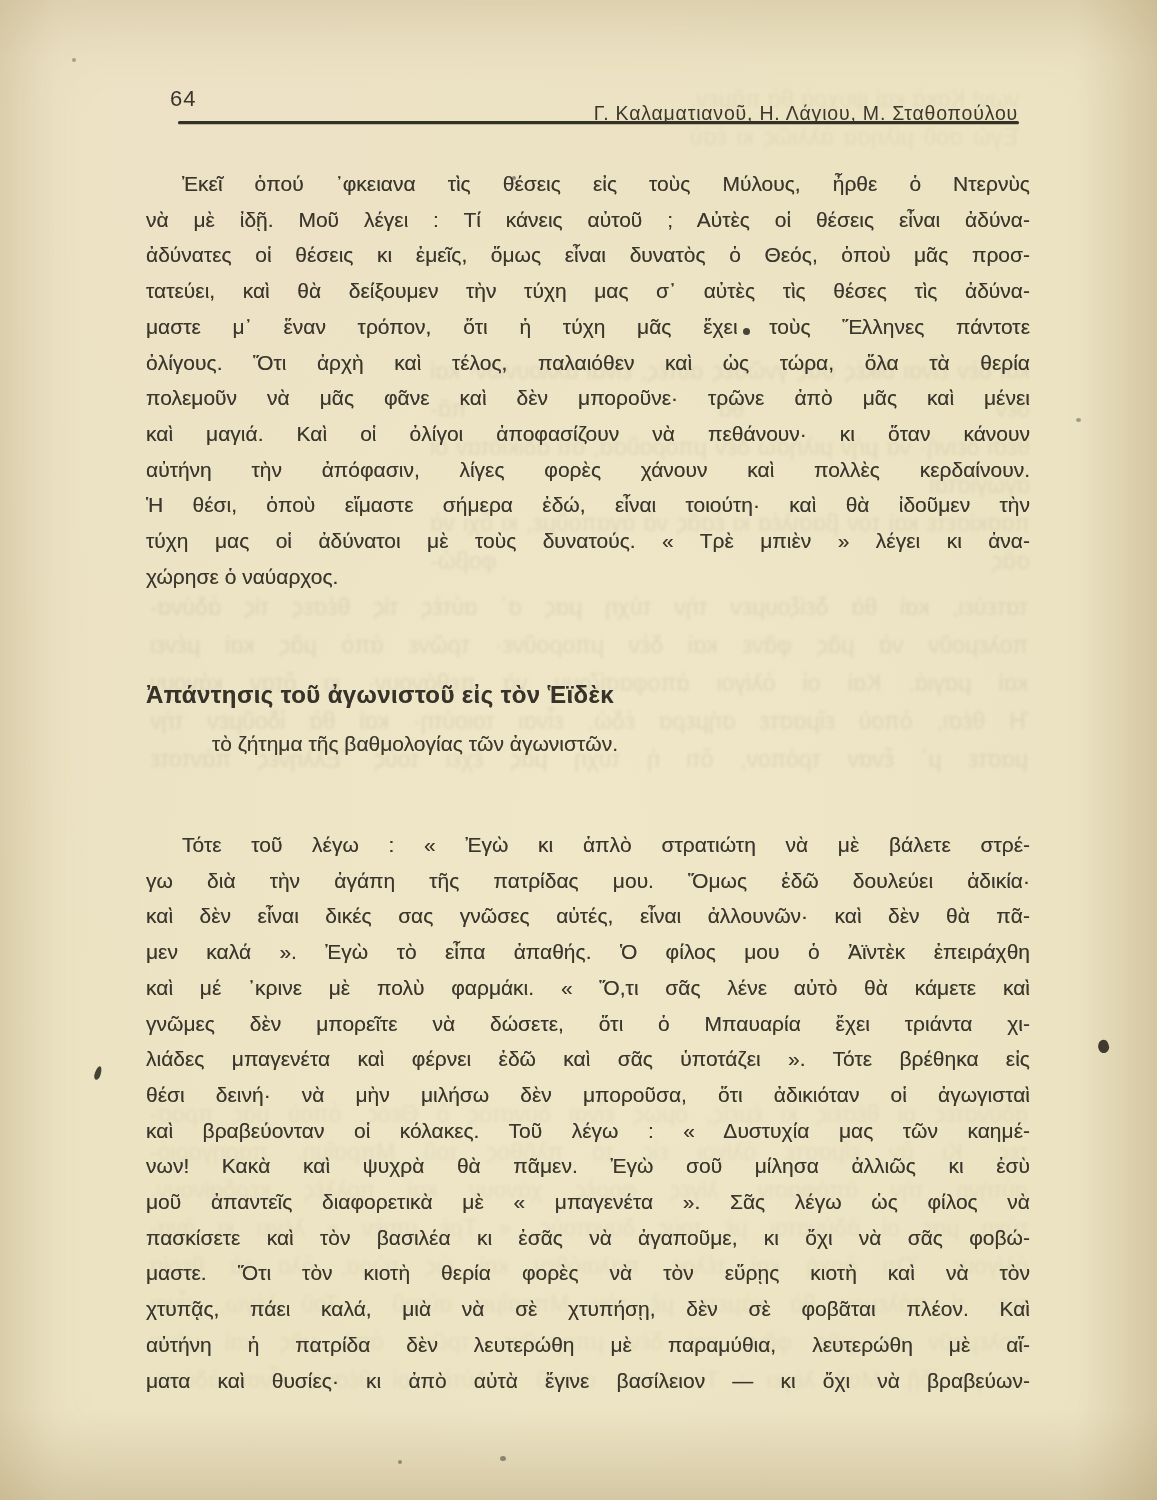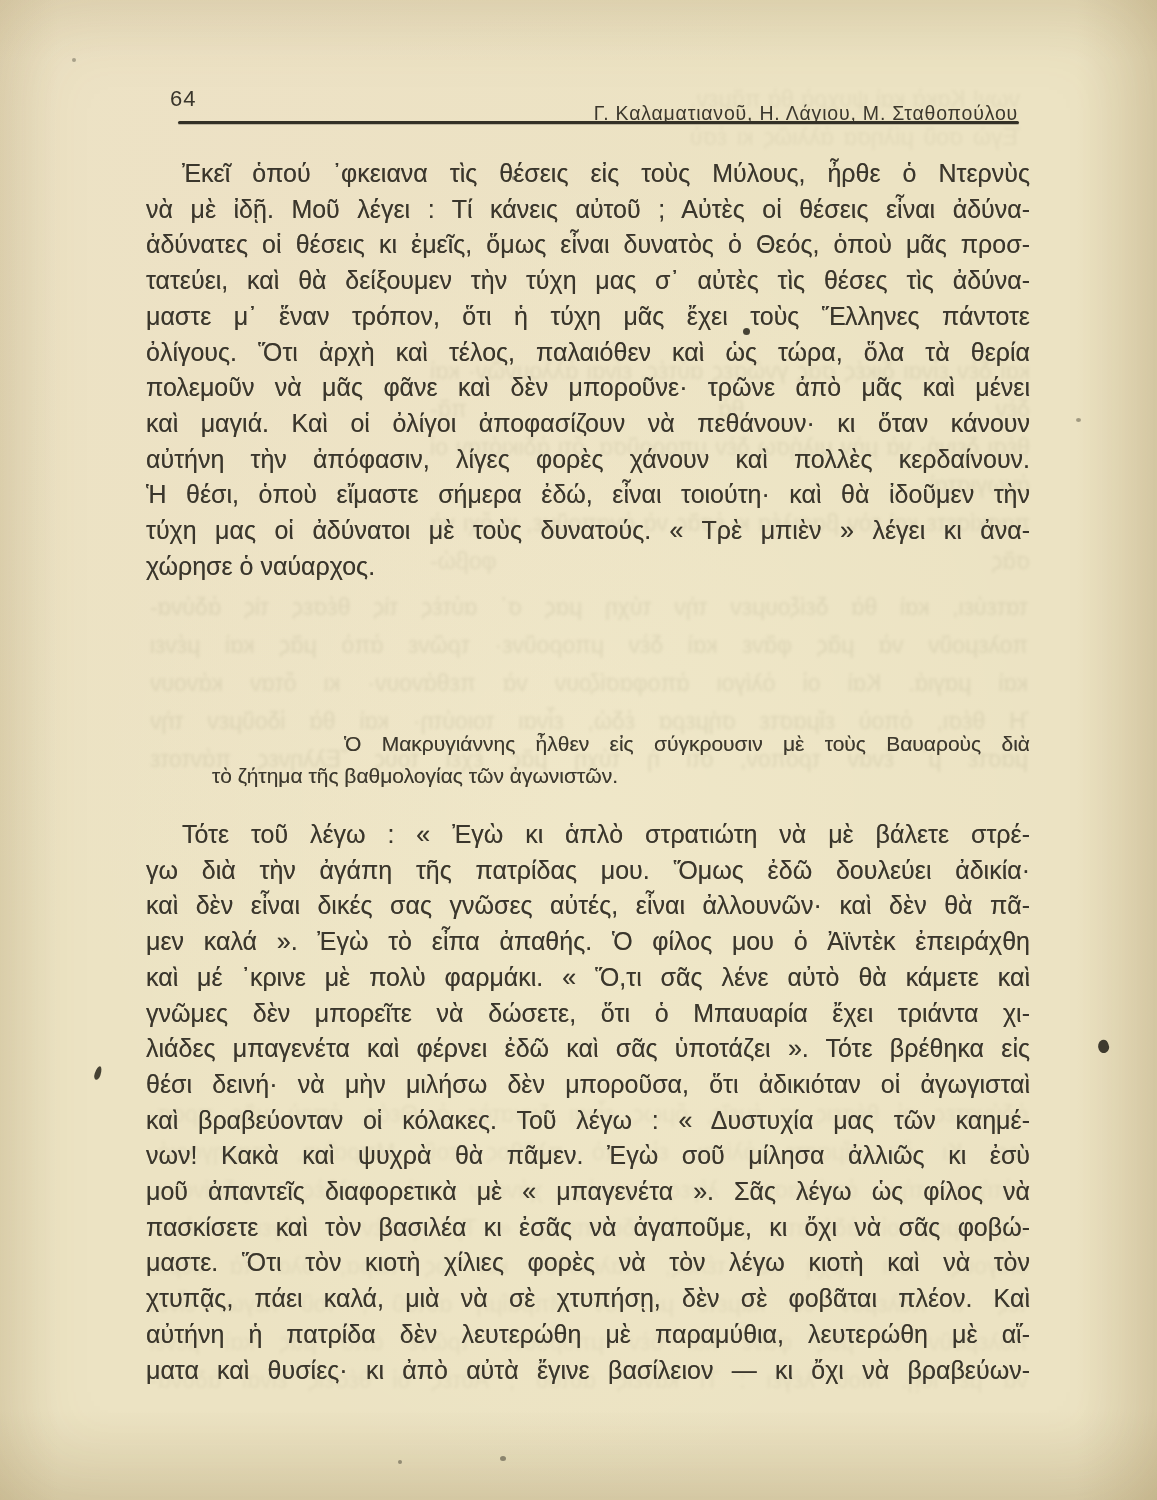--- a/index.html
+++ b/index.html
@@ -27,21 +27,21 @@
     font-size: 19.5px; letter-spacing: 0.8px; white-space: nowrap;
     color: #3c382d;
     margin-top: 12px;
   }
   .rule {
     position: absolute; left: 178px; top: 121px;
     width: 841px; height: 3px; background: #333026; border-radius: 2px;
     box-shadow: 0 1px 0 rgba(51,48,38,0.25);
   }
   .block { position: absolute; left: 146px; width: 884px; z-index: 2; }
-  .body-txt { font-size: 25px; line-height: 35.7px; }
+  .body-txt { font-size: 21px; line-height: 35.7px; margin-top: 10px; }
   .ln { text-align: justify; text-align-last: justify; white-space: normal; text-shadow: 0 0 0.5px rgba(58,54,44,0.55); }
   .ln.end { text-align-last: left; }
   .ln.indent { text-indent: 36px; }
   .heading {
     position: absolute; left: 146px; top: 681px; width: 884px; z-index: 2;
     font-size: 24px; font-weight: bold; letter-spacing: 0.4px; color: #37332a;
     text-shadow: 0 0 0.5px rgba(55,51,42,0.6);
   }
   .note {
     position: absolute; left: 212px; top: 728px; width: 818px; z-index: 2;
@@ -102,40 +102,40 @@
     <div class="ln">μαστε μ᾽ ἕναν τρόπον, ὅτι ἡ τύχη μᾶς ἔχει τοὺς Ἕλληνες πάντοτε</div>
     <div class="ln">ὀλίγους. Ὅτι ἀρχὴ καὶ τέλος, παλαιόθεν καὶ ὡς τώρα, ὅλα τὰ θερία</div>
     <div class="ln">πολεμοῦν νὰ μᾶς φᾶνε καὶ δὲν μποροῦνε· τρῶνε ἀπὸ μᾶς καὶ μένει</div>
     <div class="ln">καὶ μαγιά. Καὶ οἱ ὀλίγοι ἀποφασίζουν νὰ πεθάνουν· κι ὅταν κάνουν</div>
     <div class="ln">αὐτήνη τὴν ἀπόφασιν, λίγες φορὲς χάνουν καὶ πολλὲς κερδαίνουν.</div>
     <div class="ln">Ἡ θέσι, ὁποὺ εἴμαστε σήμερα ἐδώ, εἶναι τοιούτη· καὶ θὰ ἰδοῦμεν τὴν</div>
     <div class="ln">τύχη μας οἱ ἀδύνατοι μὲ τοὺς δυνατούς. « Τρὲ μπιὲν » λέγει κι ἀνα-</div>
     <div class="ln end">χώρησε ὁ ναύαρχος.</div>
   </div>
 
+  <div class="heading">Ἀπάντησις τοῦ ἀγωνιστοῦ εἰς τὸν Ἑϊδὲκ</div>
 
   <div class="note">
-    <div class="ln first">Ὁ Μακρυγιάννης ἦλθεν εἰς σύγκρουσιν μὲ τοὺς Βαυαροὺς διὰ</div>
     <div class="ln end">τὸ ζήτημα τῆς βαθμολογίας τῶν ἀγωνιστῶν.</div>
   </div>
 
   <div class="block body-txt" style="top:817px;">
     <div class="ln indent">Τότε τοῦ λέγω : « Ἐγὼ κι ἁπλὸ στρατιώτη νὰ μὲ βάλετε στρέ-</div>
     <div class="ln">γω διὰ τὴν ἀγάπη τῆς πατρίδας μου. Ὅμως ἐδῶ δουλεύει ἀδικία·</div>
     <div class="ln">καὶ δὲν εἶναι δικές σας γνῶσες αὐτές, εἶναι ἀλλουνῶν· καὶ δὲν θὰ πᾶ-</div>
     <div class="ln">μεν καλά ». Ἐγὼ τὸ εἶπα ἀπαθής. Ὁ φίλος μου ὁ Ἀϊντὲκ ἐπειράχθη</div>
     <div class="ln">καὶ μέ ᾽κρινε μὲ πολὺ φαρμάκι. « Ὅ,τι σᾶς λένε αὐτὸ θὰ κάμετε καὶ</div>
     <div class="ln">γνῶμες δὲν μπορεῖτε νὰ δώσετε, ὅτι ὁ Μπαυαρία ἔχει τριάντα χι-</div>
     <div class="ln">λιάδες μπαγενέτα καὶ φέρνει ἐδῶ καὶ σᾶς ὑποτάζει ». Τότε βρέθηκα εἰς</div>
     <div class="ln">θέσι δεινή· νὰ μὴν μιλήσω δὲν μποροῦσα, ὅτι ἀδικιόταν οἱ ἀγωγισταὶ</div>
     <div class="ln">καὶ βραβεύονταν οἱ κόλακες. Τοῦ λέγω : « Δυστυχία μας τῶν καημέ-</div>
     <div class="ln">νων! Κακὰ καὶ ψυχρὰ θὰ πᾶμεν. Ἐγὼ σοῦ μίλησα ἀλλιῶς κι ἐσὺ</div>
     <div class="ln">μοῦ ἀπαντεῖς διαφορετικὰ μὲ « μπαγενέτα ». Σᾶς λέγω ὡς φίλος νὰ</div>
     <div class="ln">πασκίσετε καὶ τὸν βασιλέα κι ἐσᾶς νὰ ἀγαποῦμε, κι ὄχι νὰ σᾶς φοβώ-</div>
-    <div class="ln">μαστε. Ὅτι τὸν κιοτὴ χίλιες φορὲς νὰ τὸν λέγω κιοτὴ καὶ νὰ τὸν</div>
+    <div class="ln">μαστε. Ὅτι τὸν κιοτὴ θερία φορὲς νὰ τὸν εὕρῃς κιοτὴ καὶ νὰ τὸν</div>
     <div class="ln">χτυπᾷς, πάει καλά, μιὰ νὰ σὲ χτυπήσῃ, δὲν σὲ φοβᾶται πλέον. Καὶ</div>
     <div class="ln">αὐτήνη ἡ πατρίδα δὲν λευτερώθη μὲ παραμύθια, λευτερώθη μὲ αἵ-</div>
     <div class="ln">ματα καὶ θυσίες· κι ἀπὸ αὐτὰ ἔγινε βασίλειον — κι ὄχι νὰ βραβεύων-</div>
   </div>
 
   <div class="speck" style="left:743px; top:328px; width:7px; height:7px;"></div>
   <div class="speck" style="left:95px; top:1066px; width:6px; height:14px; border-radius:50% 50% 50% 50% / 60% 60% 40% 40%; transform:rotate(18deg);"></div>
   <div class="speck" style="left:1098px; top:1040px; width:11px; height:13px; background:#3f3b2f; transform:rotate(-25deg); border-radius:60% 40% 55% 45%;"></div>
   <div class="speck" style="left:1076px; top:418px; width:5px; height:4px; opacity:0.45;"></div>
   <div class="speck" style="left:512px; top:176px; width:4px; height:4px; opacity:0.55;"></div>

